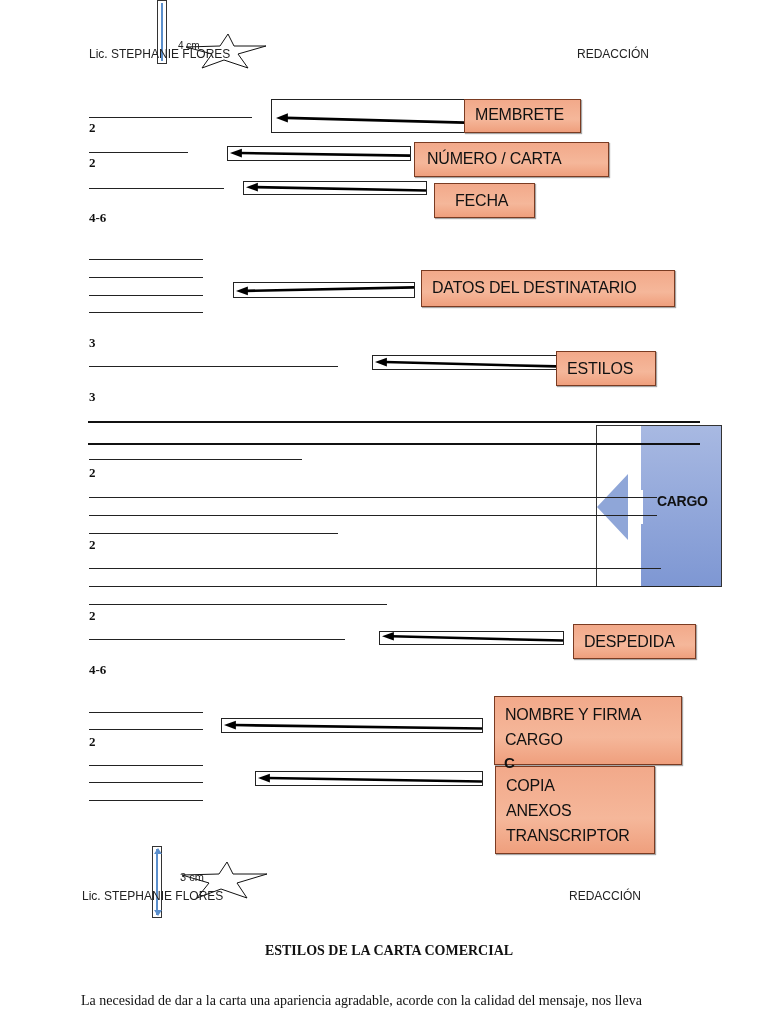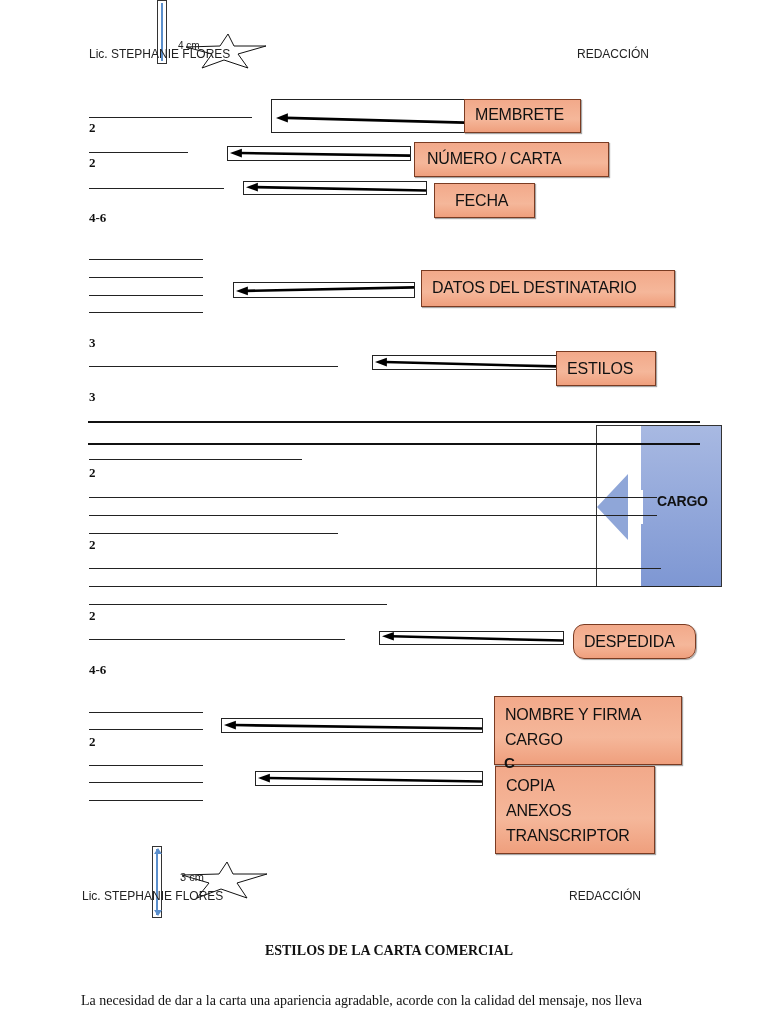--- a/index.html
+++ b/index.html
@@ -104,21 +104,21 @@
 <div class="line" style="left:89px; top:604px; width:298px;"></div>
 <div class="abs num" style="left:89px; top:608px;">2</div>
 
 <div class="line" style="left:89px; top:639px; width:256px;"></div>
 <div class="arrow-box" style="left:379px; top:631px; width:185px; height:14px;">
   <svg viewBox="0 0 185 14" preserveAspectRatio="none">
       <line x1="12" y1="5" x2="185" y2="10" stroke="#000" stroke-width="3"></line>
       <polygon points="2,5 14,0 14,10" fill="#000"></polygon>
     </svg>
 </div>
-<div class="label-box" style="left:573px; top:624px; width:123px; height:35px; padding:5px 10px;border-radius:11px;">DESPEDIDA</div>
+<div class="label-box" style="left:573px; top:624px; width:123px; height:35px; padding:5px 10px;">DESPEDIDA</div>
 <div class="abs num" style="left:89px; top:662px;">4-6</div>
 
 <div class="line" style="left:89px; top:712px; width:114px;"></div>
 <div class="line" style="left:89px; top:729px; width:114px;"></div>
 <div class="abs num" style="left:89px; top:734px;">2</div>
 <div class="arrow-box" style="left:221px; top:718px; width:262px; height:15px;">
   <svg viewBox="0 0 262 15" preserveAspectRatio="none">
       <line x1="12" y1="7" x2="262" y2="11" stroke="#000" stroke-width="3"></line>
       <polygon points="2,7 14,2 14,12" fill="#000"></polygon>
     </svg>

